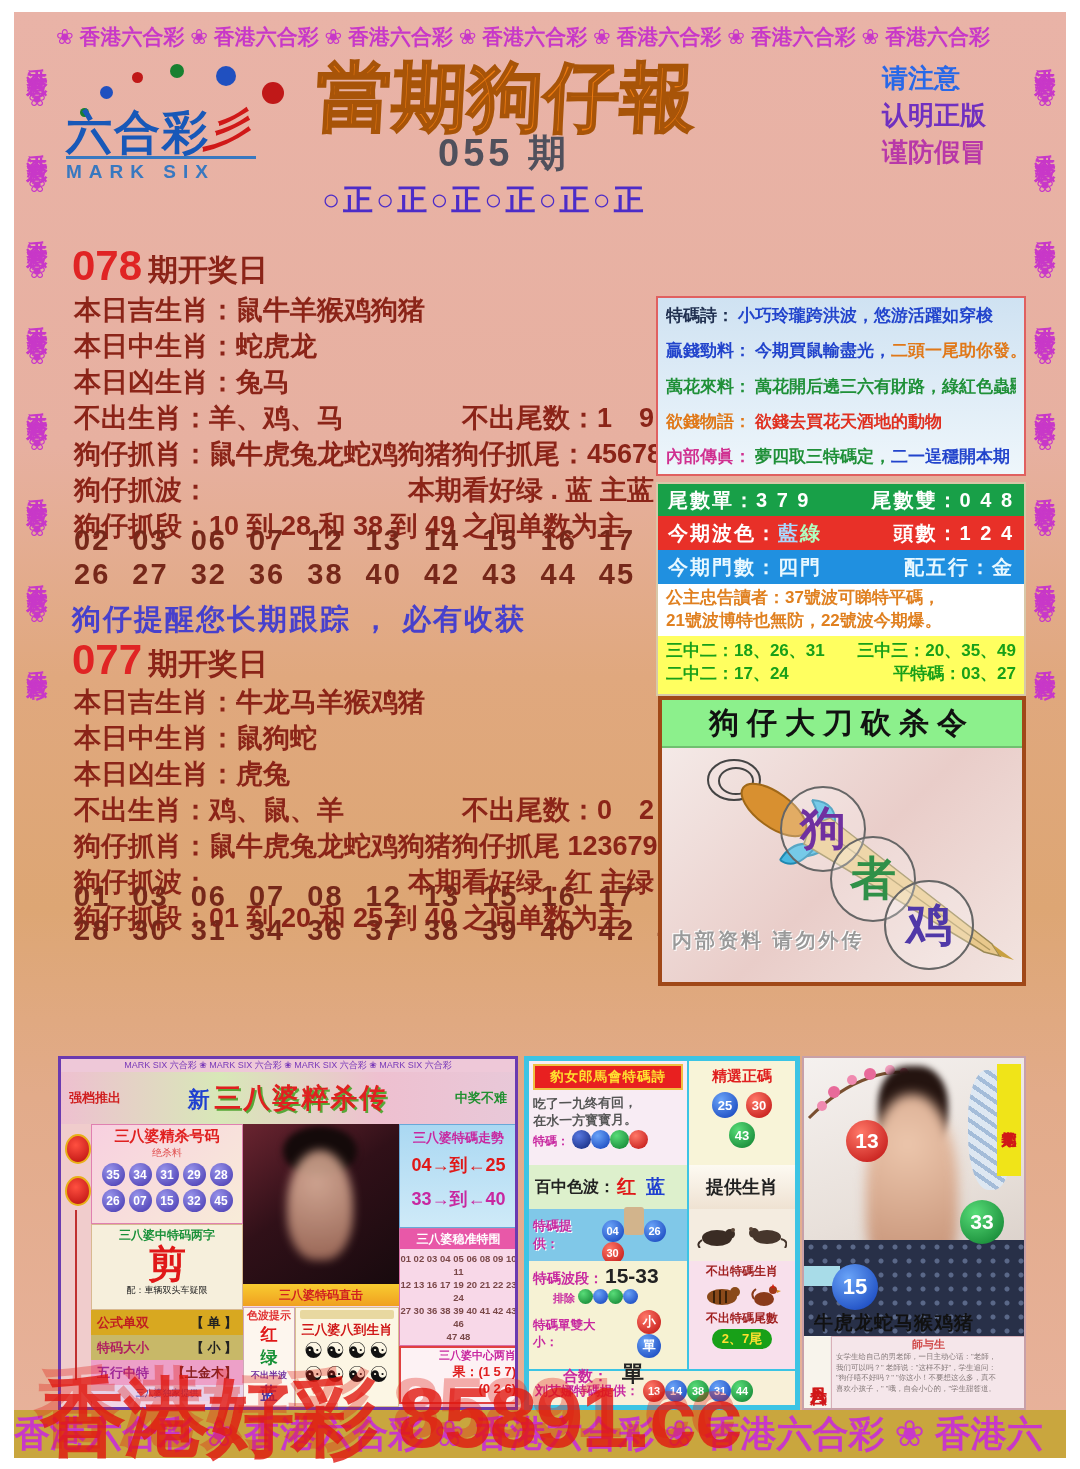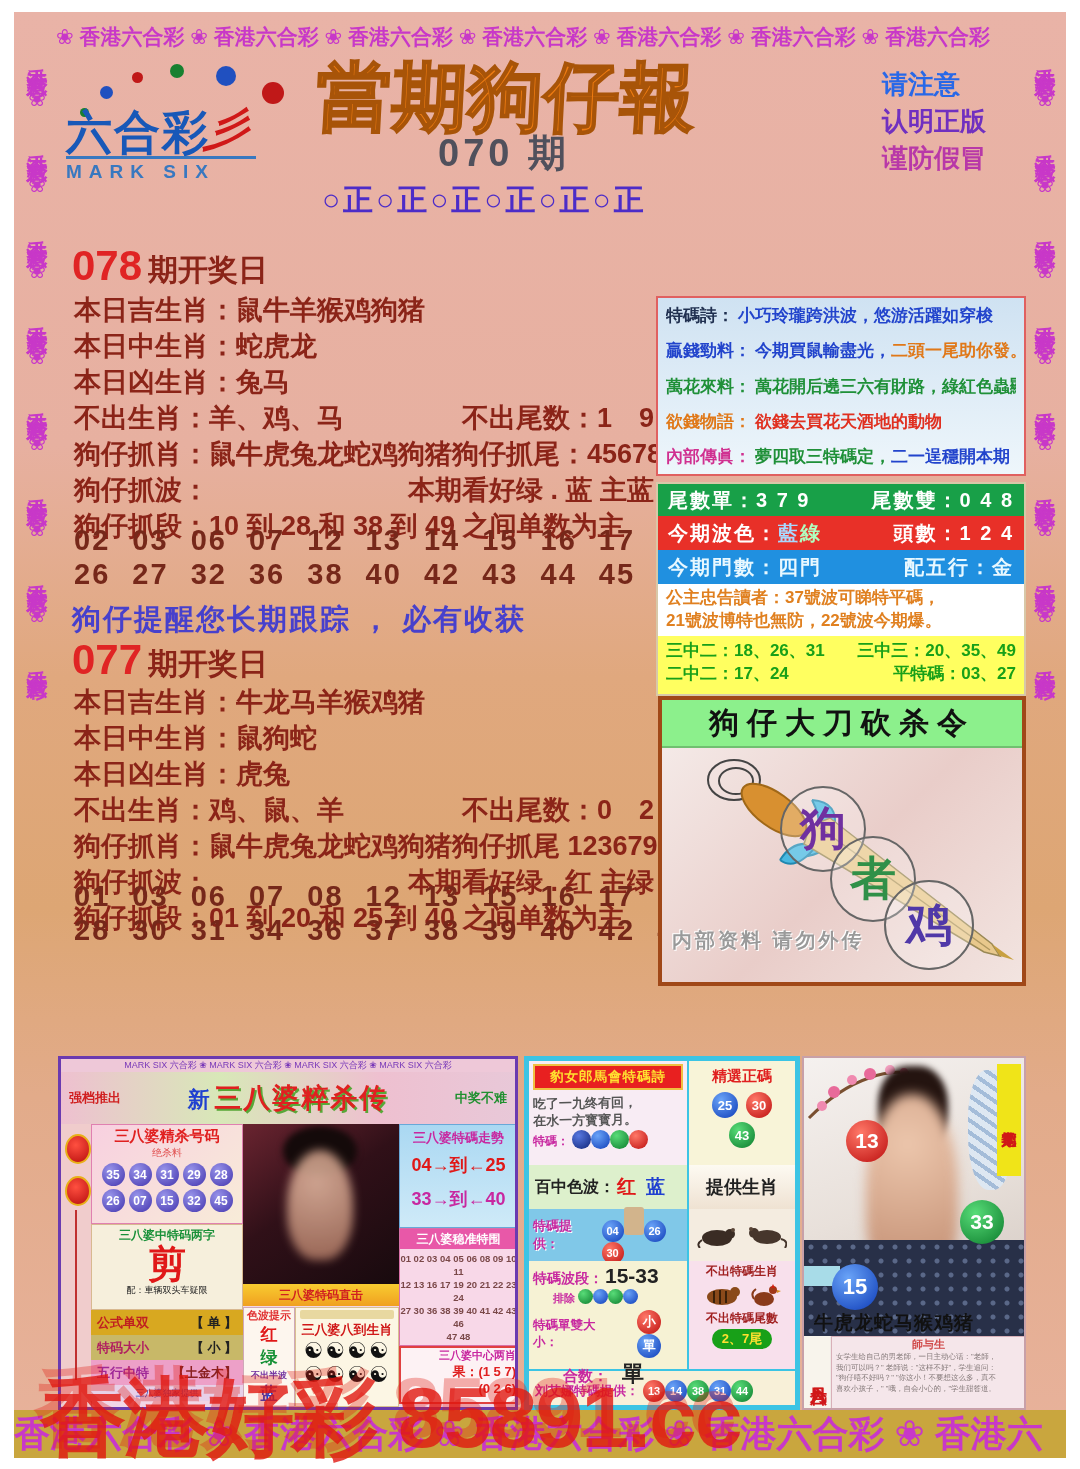--- a/index.html
+++ b/index.html
@@ -24,21 +24,21 @@
   .d4{left:150px;top:6px;width:20px;height:20px;background:#2050c0;}
   .d5{left:196px;top:22px;width:22px;height:22px;background:#c01818;}
   .d6{left:14px;top:48px;width:9px;height:9px;background:#188030;}
   .logo-cn{position:absolute;left:0px;top:42px;font-size:46px;font-weight:900;color:#1858b8;letter-spacing:2px;}
   .logo-slash{position:absolute;left:142px;top:40px;font-size:44px;font-weight:900;color:#d01818;transform:skewX(-18deg);}
   .logo-en{position:absolute;left:0px;top:96px;width:190px;font-size:19px;font-weight:bold;color:#3878c0;
            letter-spacing:7px;border-top:3px solid #3878c0;padding-top:2px;}
   .title{position:absolute;left:316px;top:48px;width:570px;font-size:75px;font-weight:900;color:#ef7c12;
          letter-spacing:1px;-webkit-text-stroke:2px #a85408;transform:skewX(-3deg);white-space:nowrap;z-index:2;}
   .issue{position:absolute;left:438px;top:128px;font-size:38px;font-weight:bold;color:#50505c;letter-spacing:4px;}
-  .notice{position:absolute;left:882px;top:66px;line-height:37px;font-weight:900;font-size:26px;}
+  .notice{position:absolute;left:882px;top:60px;line-height:37px;font-weight:900;font-size:26px;}
   .n1{color:#2868e8;} .n2{color:#7030c0;} .n3{color:#b838a8;}
   .stamp{position:absolute;left:322px;top:180px;font-size:30px;font-weight:900;color:#4c2cc8;letter-spacing:3px;}
   
   .shead{position:absolute;font-weight:bold;color:#8b2418;}
   .shead .no{font-size:42px;color:#e02424;font-weight:900;margin-right:6px;}
   .shead .sfx{font-size:30px;}
   .blines{position:absolute;left:74px;width:580px;display:flex;flex-direction:column;justify-content:space-between;
           font-size:27px;font-weight:bold;color:#8b2418;}
   .bl{display:flex;justify-content:space-between;white-space:nowrap;}
   .nums{position:absolute;left:74px;font-size:29px;font-weight:bold;color:#76281a;letter-spacing:2px;word-spacing:12px;white-space:nowrap;}
@@ -237,21 +237,21 @@
     <span class="dot d2"></span>
     <span class="dot d3"></span>
     <span class="dot d4"></span>
     <span class="dot d5"></span>
     <span class="dot d6"></span>
     <div class="logo-cn">六合彩</div>
     <div class="logo-slash">彡</div>
     <div class="logo-en">MARK SIX</div>
   </div>
   <div class="title">當期狗仔報</div>
-  <div class="issue">070 期</div>
+  <div class="issue">055 期</div>
   <div class="notice">
     <div class="n1">请注意</div>
     <div class="n2">认明正版</div>
     <div class="n3">谨防假冒</div>
   </div>
   <div class="stamp">○正○正○正○正○正○正</div>
 
   <div class="shead" style="left:72px;top:242px;">
     <span class="no">078</span><span class="sfx">期开奖日</span>
   </div>

